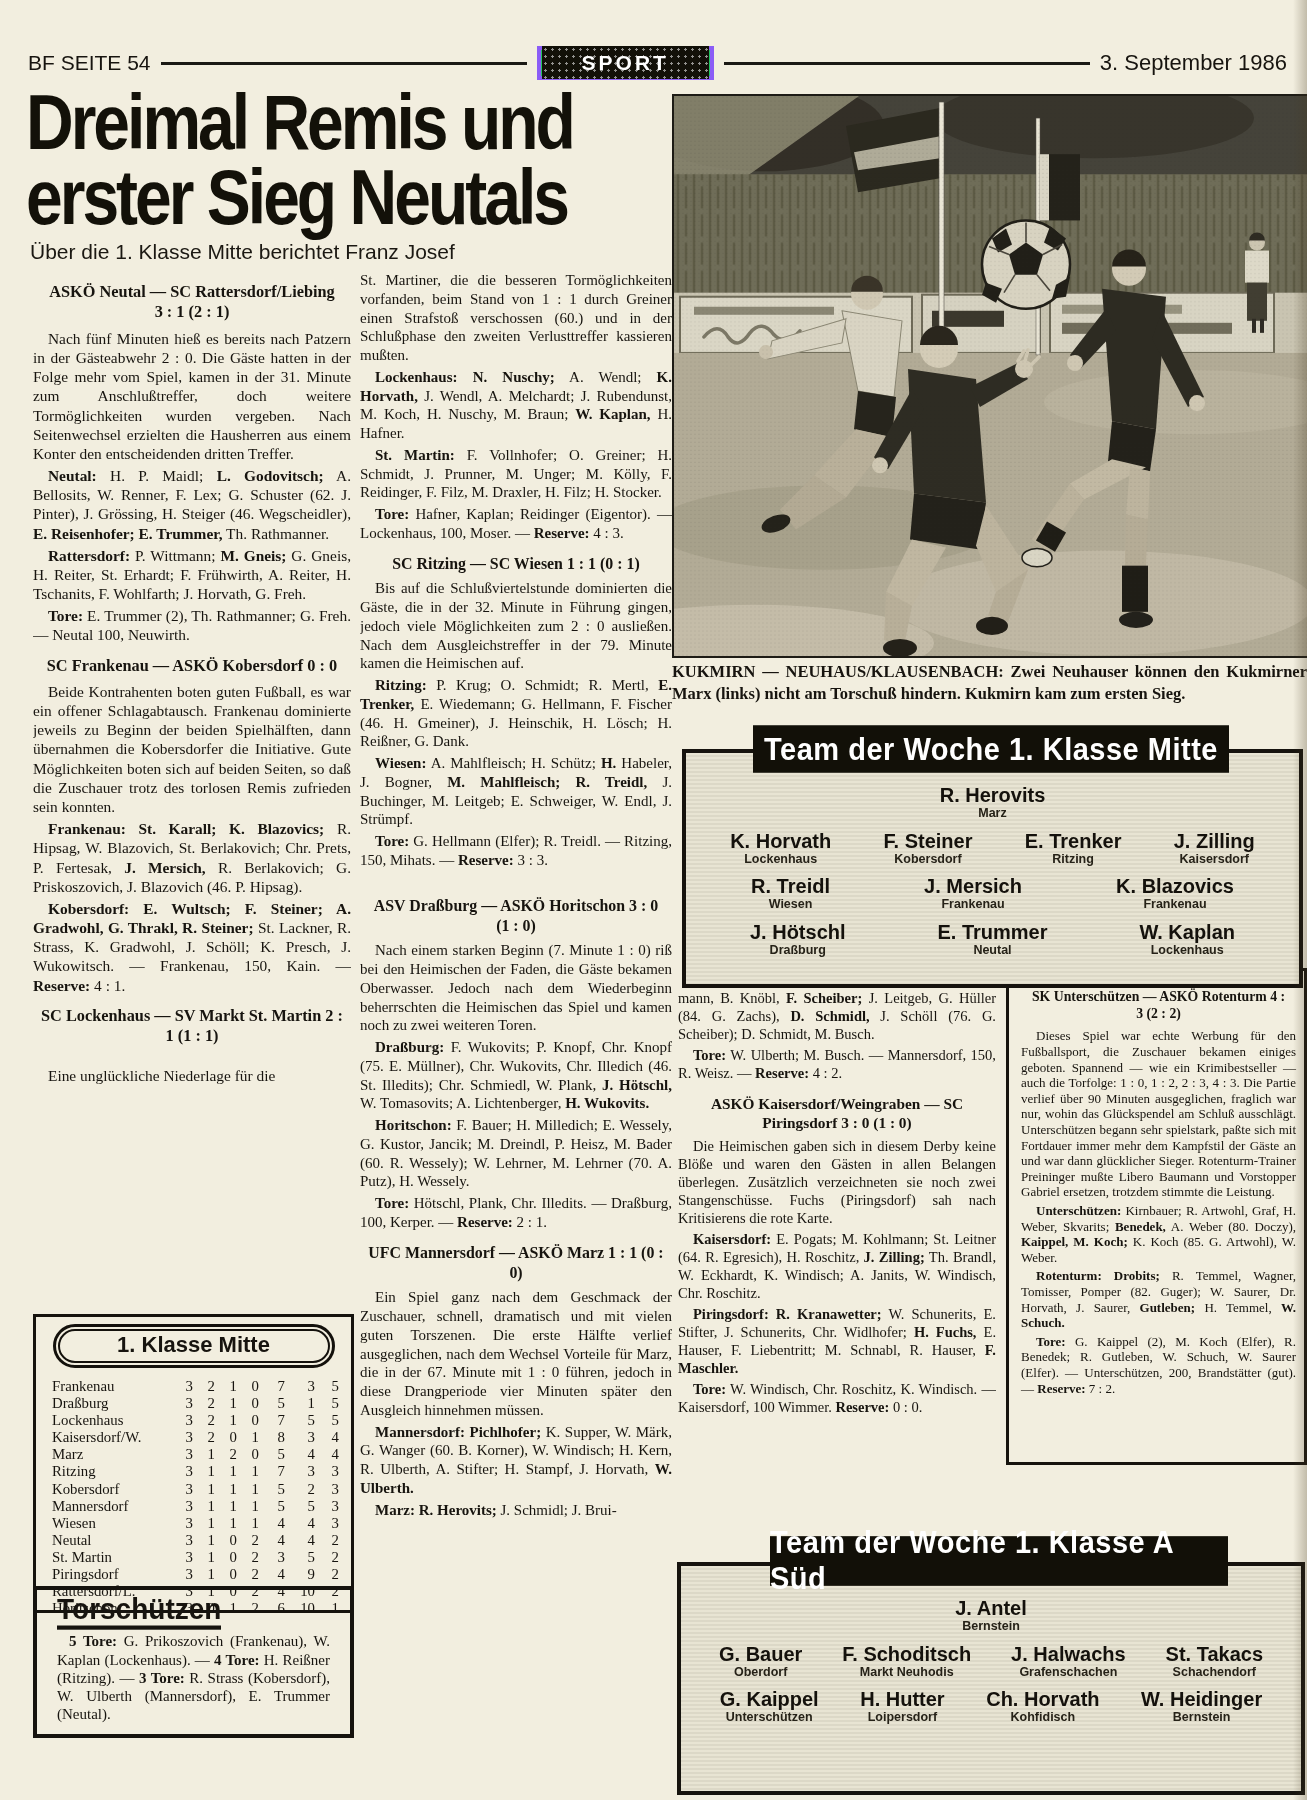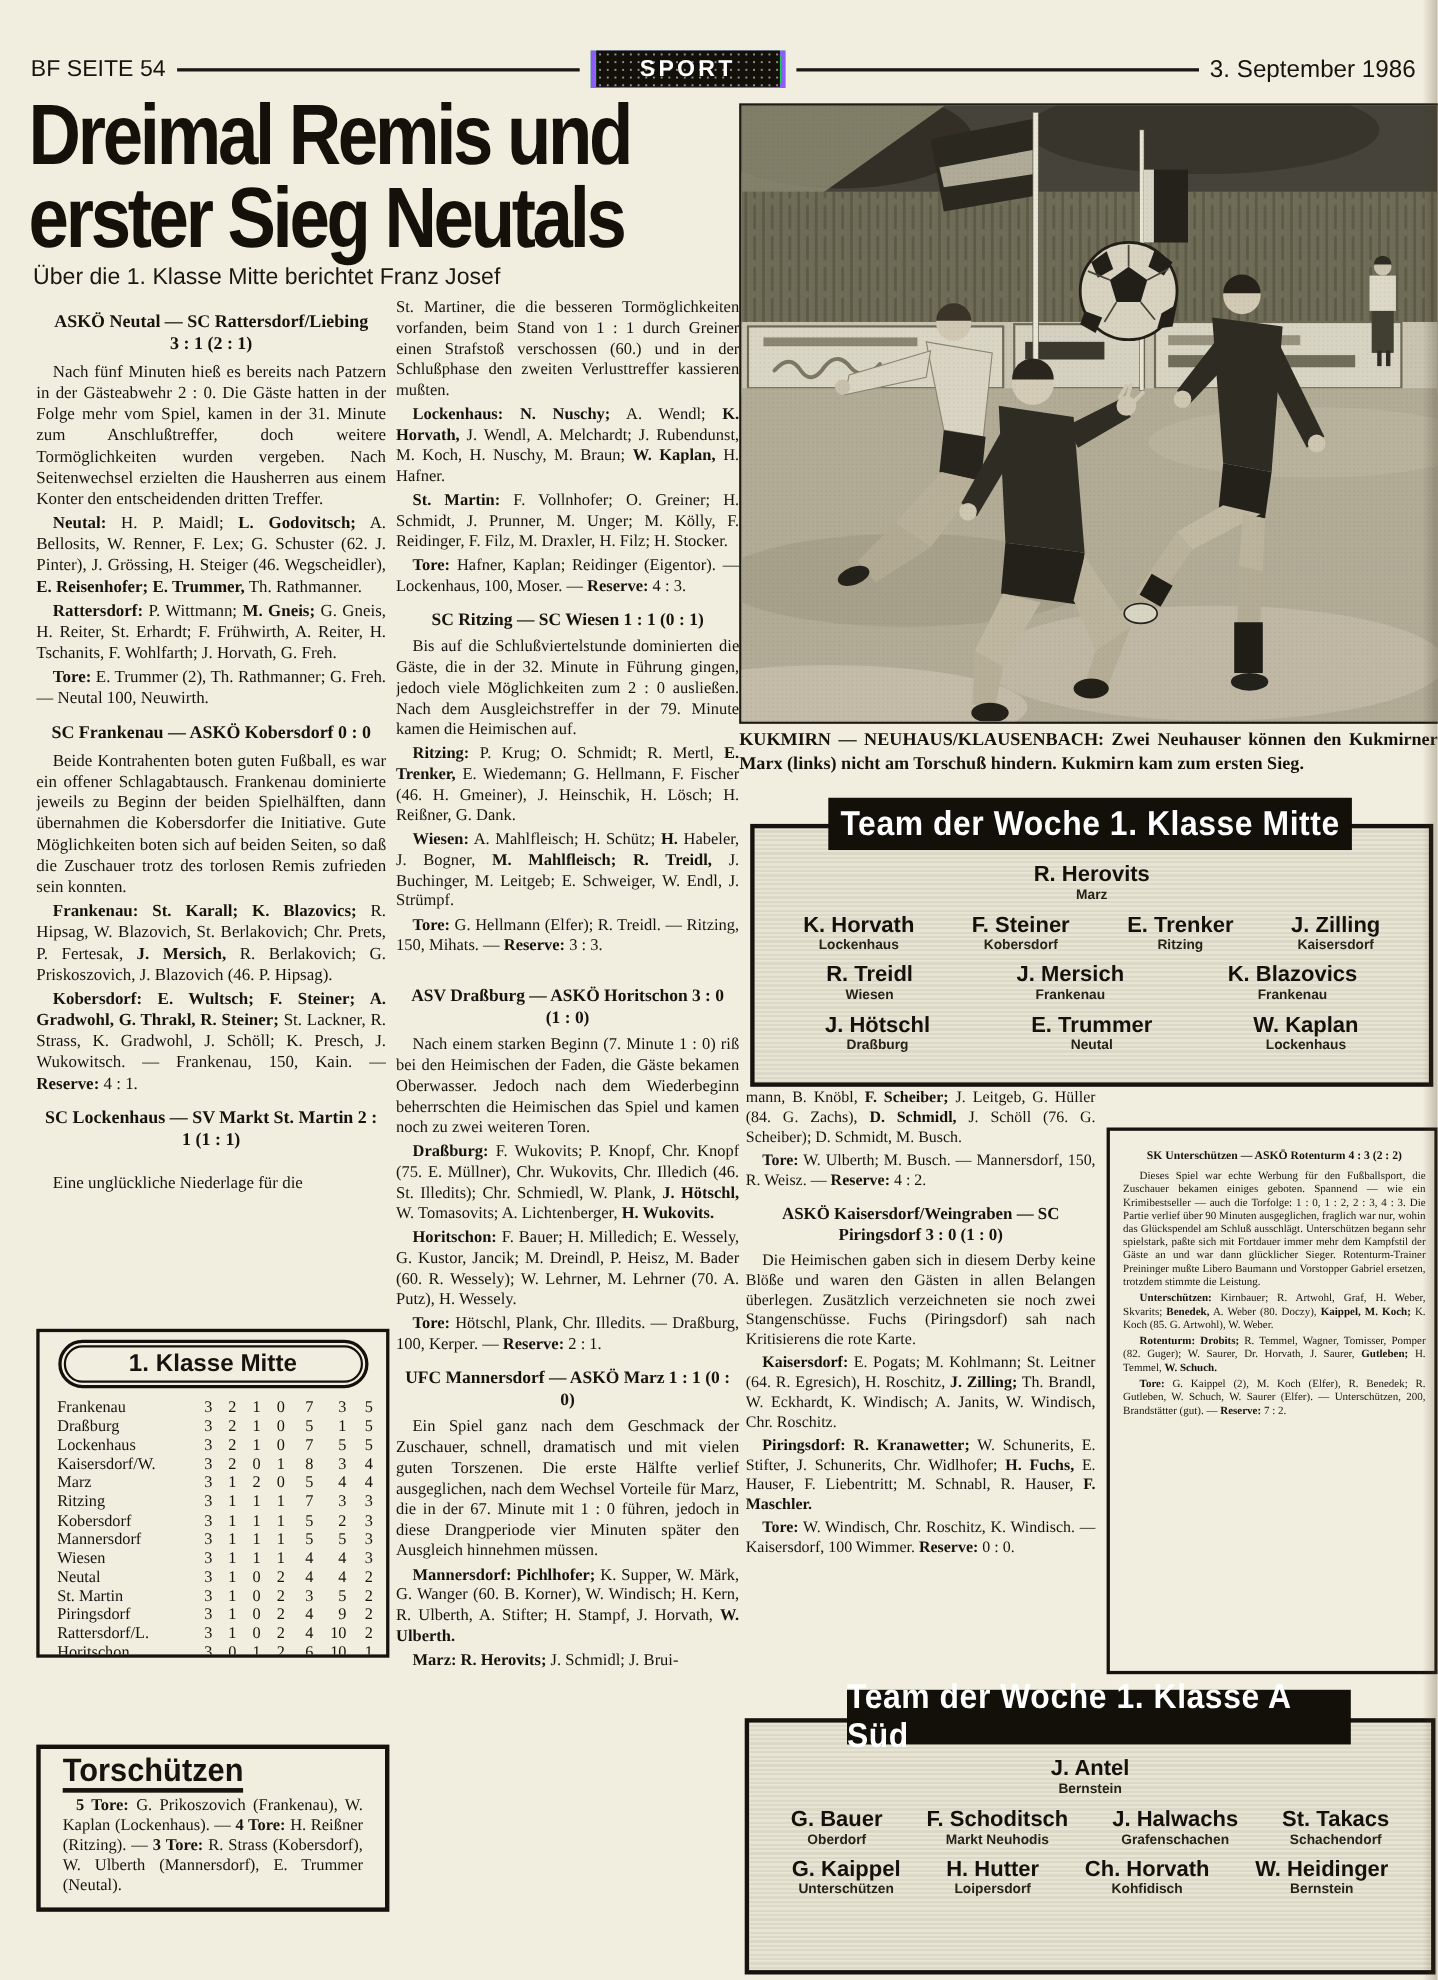--- a/index.html
+++ b/index.html
@@ -20,23 +20,23 @@
   .headline{position:absolute;left:26px;top:84px;width:640px;
        font-family:"Liberation Sans",sans-serif;font-weight:bold;font-size:66px;line-height:64px;
        letter-spacing:-3px;color:#131109;transform:scaleY(1.18);transform-origin:top left;}
   .subhead{position:absolute;left:30px;top:240px;font-family:"Liberation Sans",sans-serif;
        font-size:21px;color:#1b1812;}
   
   .col{position:absolute;top:271px;overflow:hidden;text-align:justify;}
   .col1{left:33px;width:318px;height:1010px;font-size:15.4px;line-height:1.245;}
   .col2{left:360px;width:312px;height:1522px;font-size:15px;line-height:1.25;}
   .col3{left:678px;top:990px;width:318px;height:540px;font-size:14.5px;line-height:1.24;}
-  .col4box{position:absolute;left:1006px;top:1025px;width:301px;height:497px;border:3px solid #16130e;
+  .col4box{position:absolute;left:1006px;top:968px;width:301px;height:497px;border:3px solid #16130e;
        box-sizing:border-box;padding:6px 8px 6px 12px;overflow:hidden;text-align:justify;
-       font-size:10px;line-height:1.2;}
+       font-size:13px;line-height:1.2;}
   .match-head{font-weight:bold;text-align:center;margin:11px 6px 6px;line-height:1.25;font-size:1.06em;}
   .bp{margin:0 0 3px;text-indent:15px;}
   .bp.noind{text-indent:0;}
   
   .photo{position:absolute;left:672px;top:94px;width:633px;height:560px;border:2px solid #1d1b15;
        background:#b4ad99;overflow:hidden;}
   .photo svg{display:block;width:100%;height:100%;}
   .caption{position:absolute;left:672px;top:661px;width:635px;font-weight:bold;font-size:16.5px;
        line-height:1.32;text-align:justify;}
   
@@ -47,21 +47,21 @@
   .twbar-sued{left:770px;top:1538px;width:458px;height:46px;}
   .twbox{position:absolute;border:4px solid #16130e;box-sizing:border-box;
        background:repeating-linear-gradient(180deg,#e8e4d3 0 2px,#dcd8c7 2px 4px);overflow:hidden;}
   .twbox-mitte{left:682px;top:749px;width:621px;height:239px;padding-top:32px;}
   .twbox-sued{left:677px;top:1562px;width:628px;height:233px;padding-top:32px;}
   .tw-row{display:flex;justify-content:space-around;align-items:flex-start;margin:0 18px 9px;}
   .tw-cell{text-align:center;font-family:"Liberation Sans",sans-serif;}
   .tw-name{font-weight:bold;font-size:20px;line-height:1.05;color:#14110c;}
   .tw-club{font-weight:bold;font-size:12.5px;line-height:1.25;color:#262218;}
   
-  .lt-box{position:absolute;left:33px;top:1208px;width:321px;height:299px;border:3px solid #16130e;
+  .lt-box{position:absolute;left:33px;top:1314px;width:321px;height:299px;border:3px solid #16130e;
        box-sizing:border-box;background:#f2eedf;overflow:hidden;}
   .lt-pill{margin:7px auto 8px;width:272px;border:3px solid #14110c;border-radius:26px;padding:2px;}
   .lt-pill-in{border:2.5px solid #14110c;border-radius:20px;text-align:center;
        font-family:"Liberation Sans",sans-serif;font-weight:bold;font-size:22px;padding:1px 0 3px;}
   .lt-rows{padding:2px 12px 0 16px;}
   .lt-row{display:grid;grid-template-columns:1fr 22px 22px 22px 22px 26px 30px 24px;
        font-size:14.8px;line-height:17.1px;}
   .lt-row span{text-align:right;}
   .lt-row .team{text-align:left;}
   

